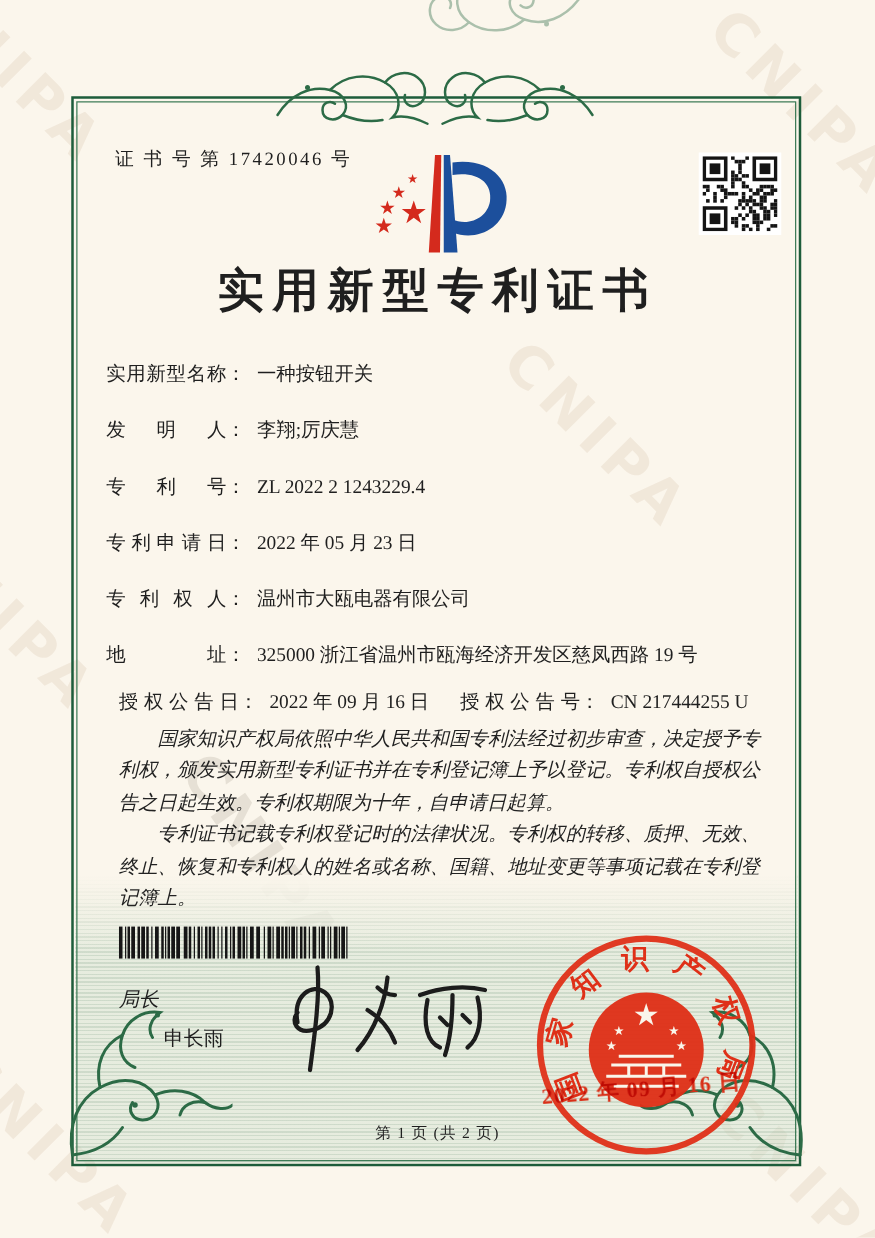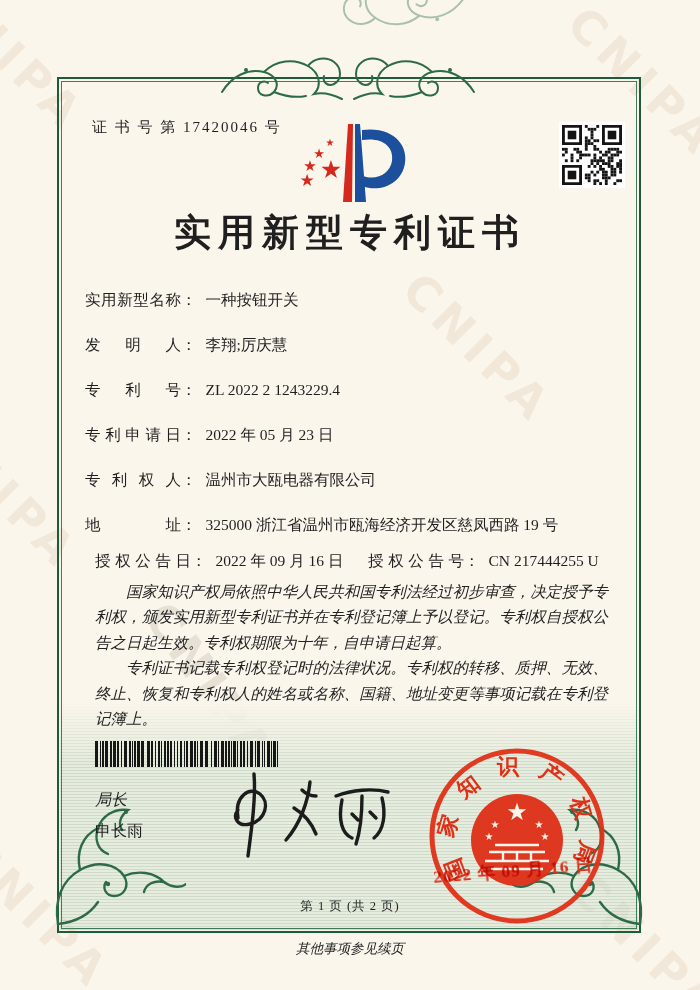--- a/index.html
+++ b/index.html
@@ -63,21 +63,21 @@
   .fcolon{display:inline-block;margin-right:9px;}
   .grant{position:absolute;left:95px;top:551px;width:540px;font-size:15.5px;white-space:nowrap;}
   .grant .g2{position:absolute;left:273px;top:0;}
   .paras{position:absolute;left:95px;top:579px;width:513px;}
   .paras p{
     margin:0;font-size:15.5px;line-height:25.4px;text-indent:2em;
     text-align:justify;font-style:italic;color:#222;
   }
   .barcode{position:absolute;left:95px;top:741px;}
   .signer-title{position:absolute;left:95px;top:790px;font-size:16px;font-family:"Liberation Sans","DejaVu Sans",sans-serif;font-style:italic;}
-  .signer-name{position:absolute;left:95px;top:821px;font-size:16px;font-family:"Liberation Sans","DejaVu Sans",sans-serif;}
+  .signer-name{position:absolute;left:95px;top:821px;font-size:16px;font-family:"Liberation Sans","DejaVu Sans",sans-serif;padding-left:36px;}
   .signature{position:absolute;left:224px;top:768px;}
   .seal{position:absolute;left:425px;top:744px;mix-blend-mode:multiply;}
   .seal-date{
     position:absolute;left:433px;top:857px;width:200px;
     font-size:17.5px;color:#d92f17;letter-spacing:1px;white-space:nowrap;
     transform:rotate(-4.5deg);mix-blend-mode:multiply;font-weight:bold;
   }
   .page-ind{position:absolute;left:0;top:898px;width:700px;text-align:center;font-size:12.5px;letter-spacing:1px;}
   .note{position:absolute;left:0;top:940px;width:700px;text-align:center;font-size:13.5px;font-style:italic;}
 </style>
@@ -421,14 +421,13 @@
         <path d="M70,101 H114"></path>
         <path d="M60,117 H124"></path>
         <path d="M66,125 H118"></path>
         <path d="M78,108 V117 M92,108 V117 M106,108 V117"></path>
       </g>
     </g>
   </svg>
   <div class="seal-date">2022 年 09 月 16 日</div>
 
   <div class="page-ind">第 1 页 (共 2 页)</div>
-  <div class="note">其他事项参见续页</div>
 </div>
 
 </body></html>

